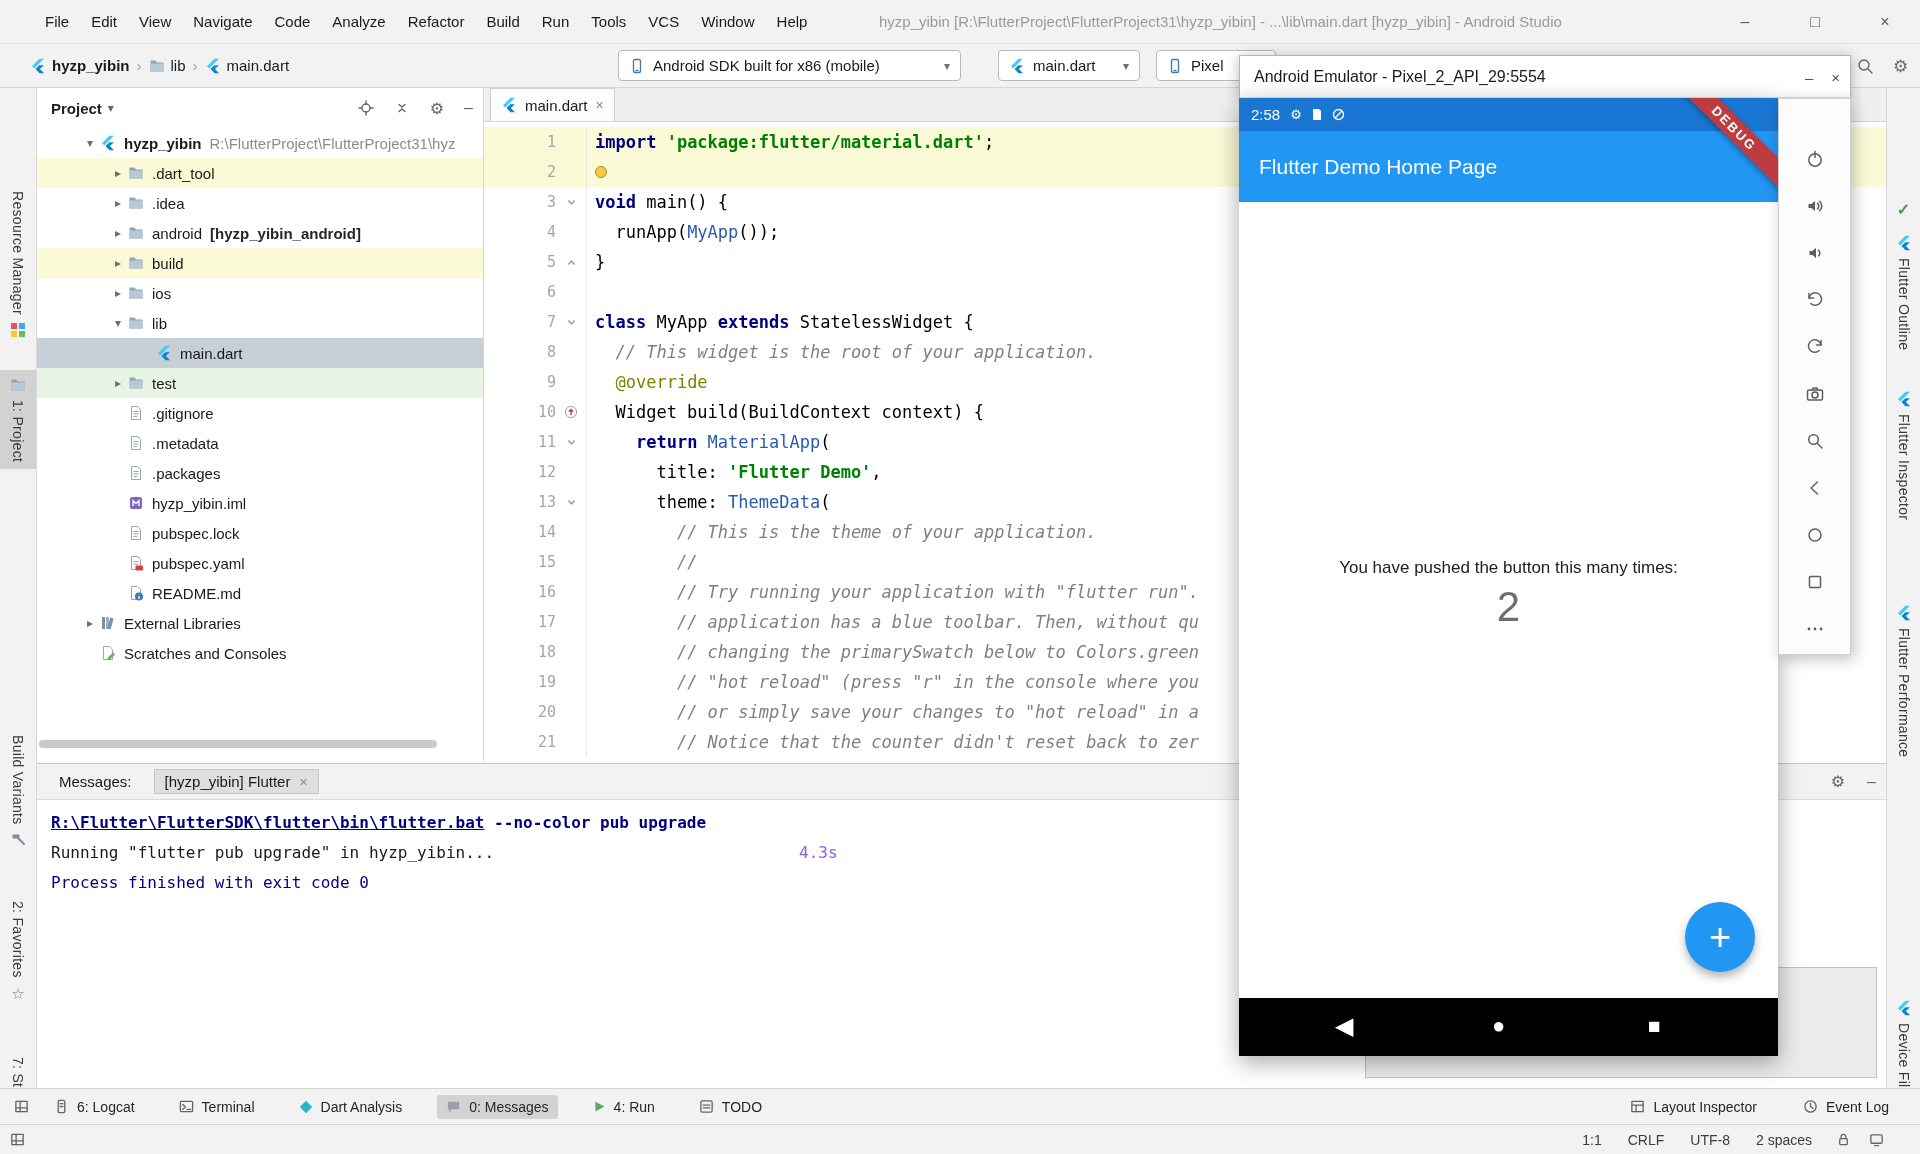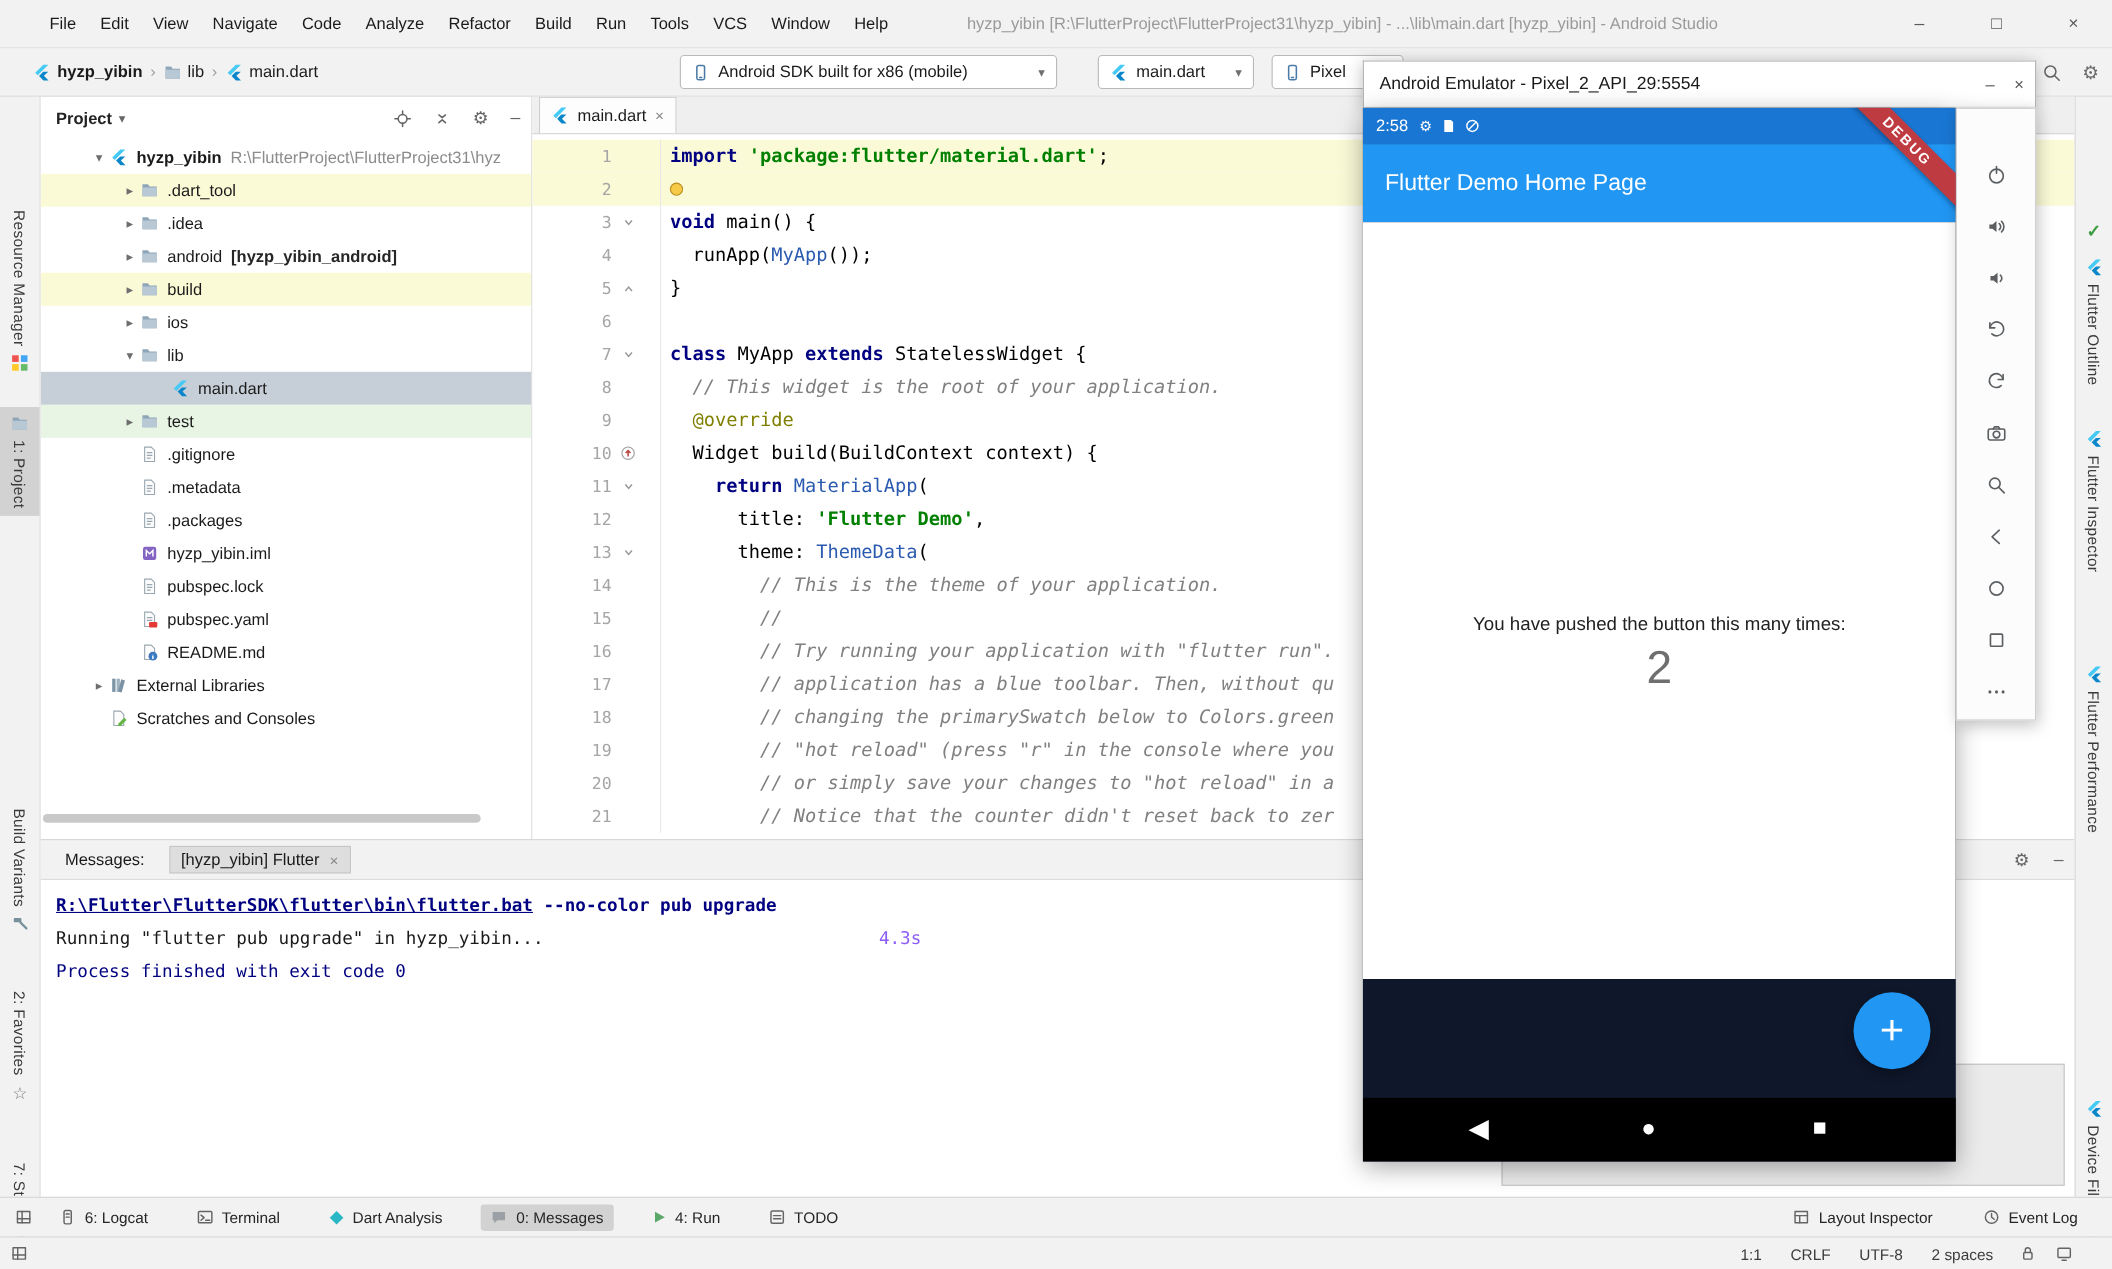--- a/index.html
+++ b/index.html
@@ -67,21 +67,21 @@
   .editor-area{position:absolute;left:484px;top:88px;width:1402px;height:675px;background:#fff;}
   .tabbar{height:34px;background:#efefef;border-bottom:1px solid #d4d4d4;display:flex;align-items:flex-end;}
   .tab{height:33px;margin-left:6px;background:#fdfdfd;border:1px solid #cfcfcf;border-bottom:none;
        display:flex;align-items:center;gap:8px;padding:0 10px;font-size:15px;cursor:pointer;}
   .tab-close{color:#8a8a8a;font-size:14px;cursor:pointer;}
   .editor-content{padding-top:5px;font-family:"DejaVu Sans Mono",monospace;}
   .cl{height:30px;display:flex;align-items:stretch;}
   .cl-edit{background:#fbfad7;}
   .ln{width:72px;flex:none;text-align:right;font-size:15px;color:#a6a6a6;line-height:30px;}
   .fold{width:30px;flex:none;display:flex;align-items:center;justify-content:center;}
-  .code{border-left:1px solid #e8e8e8;margin-left:14px;padding-left:8px;display:flex;align-items:center;
+  .code{border-left:1px solid #e8e8e8;margin-left:0;padding-left:8px;display:flex;align-items:center;
         white-space:pre;font-size:17px;line-height:30px;}
   .tk-kw{color:#000080;font-weight:bold;}
   .tk-str{color:#008000;font-weight:bold;}
   .tk-cmt{color:#808080;font-style:italic;}
   .tk-ann{color:#808000;}
   .tk-cls{color:#2b5bb0;}
   .tk-pl{color:#000;}
   .bulb{width:12px;height:12px;border-radius:50%;background:#f7c948;border:1px solid #b98d1f;margin-right:8px;}
 
   
@@ -123,21 +123,21 @@
   .emu-btns{position:absolute;right:10px;top:0;height:43px;display:flex;align-items:center;gap:18px;color:#555;font-size:15px;}
   .emu-phone{position:absolute;left:0;top:43px;width:539px;height:958px;background:#0f172a;overflow:hidden;
              box-shadow:0 6px 22px rgba(0,0,0,.35);}
   .ph-status{position:absolute;left:0;top:0;width:100%;height:33px;display:flex;align-items:center;
              padding:0 12px;gap:10px;color:#fff;font-size:15px;}
   .ph-appbar{position:absolute;left:0;top:33px;width:100%;height:71px;color:#fff;font-size:21px;font-weight:400;
              display:flex;align-items:center;padding-left:20px;}
   .debug-ribbon{position:absolute;top:20px;right:-44px;width:176px;transform:rotate(45deg);color:#fff;
                 font-size:13px;font-weight:bold;letter-spacing:2px;text-align:center;padding:3px 0;
                 box-shadow:0 2px 5px rgba(0,0,0,.3);z-index:3;}
-  .ph-body{position:absolute;left:0;top:104px;width:100%;height:688px;background:#fff;}
+  .ph-body{position:absolute;left:0;top:104px;width:100%;height:796px;background:#fff;}
   .push-text{position:absolute;left:0;top:356px;width:100%;text-align:center;font-size:17px;color:#212121;}
   .counter{position:absolute;left:0;top:378px;width:100%;text-align:center;font-size:42px;color:#6f6f6f;
            font-weight:normal;line-height:54px;}
   .fab{position:absolute;left:446px;top:700px;width:70px;height:70px;border-radius:50%;display:flex;
        align-items:center;justify-content:center;color:#fff;font-size:38px;box-shadow:0 5px 10px rgba(0,0,0,.3);cursor:pointer;}
   .ph-nav{position:absolute;left:0;top:900px;width:100%;height:58px;display:flex;align-items:center;}
   .nav-btn{position:absolute;color:#fff;cursor:pointer;}
   #nav-back{left:96px;font-size:24px;top:14px;}
   #nav-home{left:253px;font-size:22px;top:15px;}
   #nav-overview{left:409px;font-size:21px;top:16px;}

